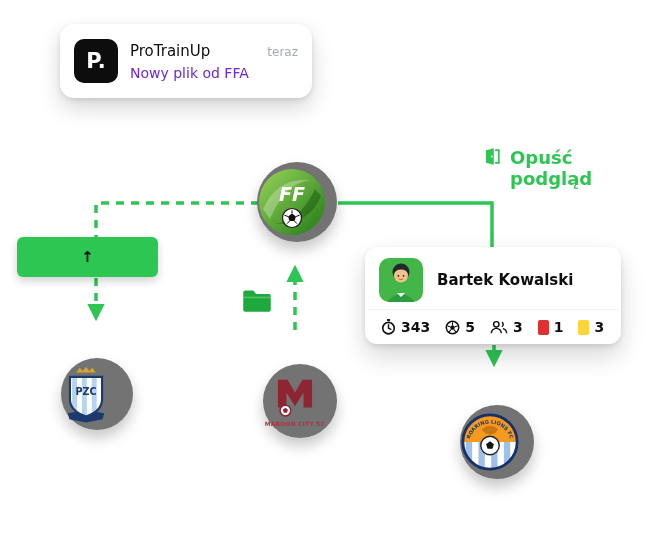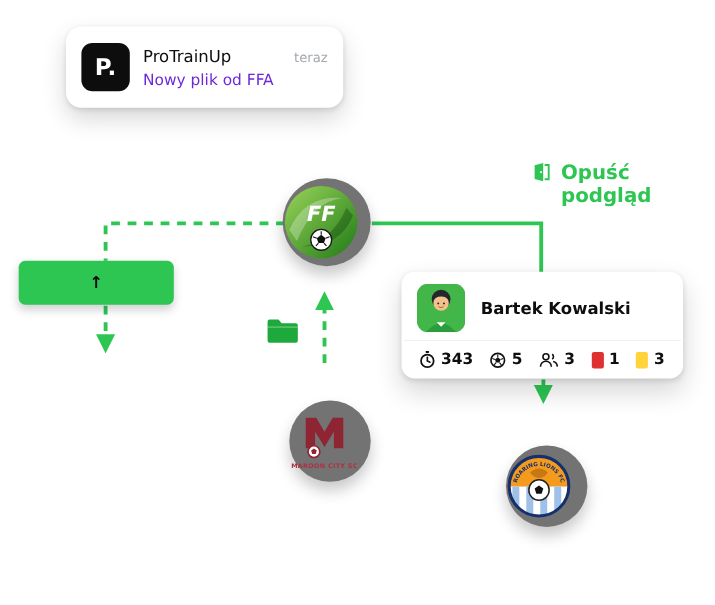--- a/index.html
+++ b/index.html
@@ -215,20 +215,39 @@
         <span class="card-rect red"></span>
         <span>1</span>
       </span>
       <span class="stat">
         <span class="card-rect yellow"></span>
         <span>3</span>
       </span>
     </div>
   </div>
 
+  <div class="club pzc">
+    <svg viewBox="0 0 44 56" width="50" height="60">
+      <defs>
+        <clipPath id="pzcClip">
+            <path d="M7 12 H37 V33 Q37 44 22 49 Q7 44 7 33 Z"></path>
+          </clipPath>
+      </defs>
+      <path d="M13 8 l3 -4.5 3 3 3 -4 3 4 3 -3 3 4.5 z" fill="#d4a437"></path>
+      <path d="M7 12 H37 V33 Q37 44 22 49 Q7 44 7 33 Z" fill="#ffffff"></path>
+      <g clip-path="url(#pzcClip)">
+        <rect x="9" y="12" width="4.6" height="37" fill="#b7d4ee"></rect>
+        <rect x="18.2" y="12" width="4.6" height="37" fill="#b7d4ee"></rect>
+        <rect x="27.4" y="12" width="4.6" height="37" fill="#b7d4ee"></rect>
+      </g>
+      <path d="M7 12 H37 V33 Q37 44 22 49 Q7 44 7 33 Z" fill="none" style="stroke:var(--navy,#1d3a6e)" stroke-width="2"></path>
+      <text x="22" y="29" text-anchor="middle" font-size="9" font-weight="bold" style="fill:var(--navy,#1d3a6e)">PZC</text>
+      <path d="M5 46 L13 44.5 L22 49 L31 44.5 L39 46 L37.5 51.5 L22 54.5 L6.5 51.5 Z" style="fill:var(--navy,#1d3a6e)"></path>
+    </svg>
+  </div>
 
   <div class="club maroon">
     <svg viewBox="0 0 60 60" width="64" height="64">
       <path d="M14 10 h9 l7 12 7 -12 h9 v26 h-8 V22 l-8 13 -8 -13 v14 h-8 z" style="fill:var(--maroon,#8f2433)"></path>
       <circle cx="21" cy="39" r="5" fill="#ffffff" style="stroke:var(--maroon,#8f2433)" stroke-width="1.4"></circle>
       <polygon points="21,36.3 23.4,38.1 22.5,40.9 19.5,40.9 18.6,38.1" style="fill:var(--maroon,#8f2433)"></polygon>
       <text x="30" y="53" text-anchor="middle" font-size="5.4" font-weight="bold" letter-spacing="0.3" fill="#b03040">MAROON CITY SC</text>
     </svg>
   </div>
 

